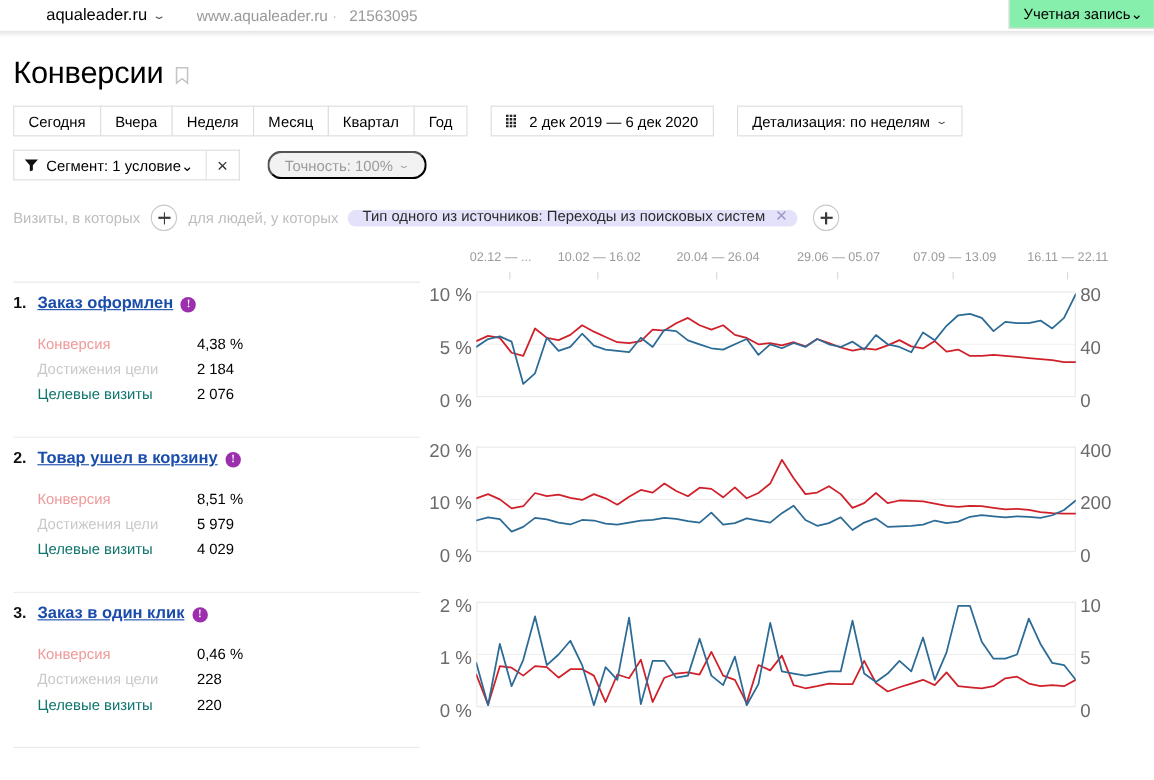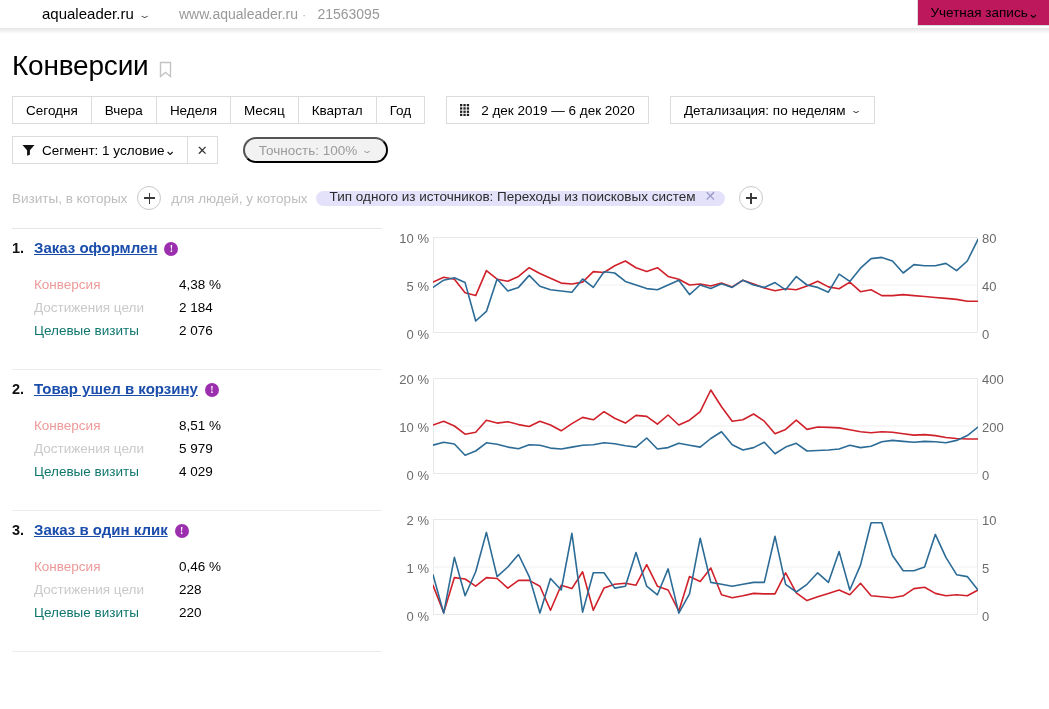--- a/index.html
+++ b/index.html
@@ -52,21 +52,21 @@
     position: absolute;
     right: 0;
     top: 0;
     height: 26px;
     display: flex;
     align-items: center;
     padding: 0 10px 0 12px;
     border: 1px solid #dcdcdc;
     border-top: none;
     border-right: none;
-    background: #be185d;
+    background: #86efac;
     font-size: 13.5px;
     color: #000;
     box-sizing: border-box;
   }
   .topbar-shadow {
     height: 6px;
     background: linear-gradient(to bottom, rgba(0,0,0,0.10), rgba(0,0,0,0));
   }
 
   
@@ -304,21 +304,21 @@
 
   .goal-chart {
     position: absolute;
     left: 385px;
     top: 0;
     width: 664px;
     height: 140px;
   }
   .axis-text {
     position: absolute;
-    font-size: 13px;
+    font-size: 17px;
     color: #6b6b6b;
     white-space: nowrap;
   }
   .axis-left  { text-align: right; width: 44px; left: 0; }
   .axis-right { text-align: left; left: 597px; }
   .plot {
     position: absolute;
     left: 48px;
     top: 8px;
     width: 545px;
@@ -426,20 +426,34 @@
   <span class="cond-label">для людей, у которых</span>
   <div class="cond-chip">
     <span>Тип одного из источников: Переходы из поисковых систем</span>
     <span class="chip-x">✕</span>
   </div>
   <button class="plus-btn" style="margin-left:14px;"></button>
 </div>
 
 <div class="content">
 
+  <div class="xaxis-row" id="xaxis-row">
+      <div class="xaxis-label" style="left: 426.975px;">02.12 — ...</div>
+      <div class="xaxis-tick" style="left: 462.975px;"></div>
+      <div class="xaxis-label" style="left: 507.09px;">10.02 — 16.02</div>
+      <div class="xaxis-tick" style="left: 543.09px;"></div>
+      <div class="xaxis-label" style="left: 615px;">20.04 — 26.04</div>
+      <div class="xaxis-tick" style="left: 651px;"></div>
+      <div class="xaxis-label" style="left: 724.545px;">29.06 — 05.07</div>
+      <div class="xaxis-tick" style="left: 760.545px;"></div>
+      <div class="xaxis-label" style="left: 830.275px;">07.09 — 13.09</div>
+      <div class="xaxis-tick" style="left: 866.275px;"></div>
+      <div class="xaxis-label" style="left: 933.825px;">16.11 — 22.11</div>
+      <div class="xaxis-tick" style="left: 969.825px;"></div>
+    </div>
   <div class="hdr-rule"></div>
 
   <div id="goal-rows">
       <div class="goal-row">
         <div class="goal-left">
           <div class="goal-title-line">
             <span class="goal-num">1.</span>
             <a class="goal-name" href="#">Заказ оформлен</a>
             <span class="goal-badge">!</span>
           </div>

